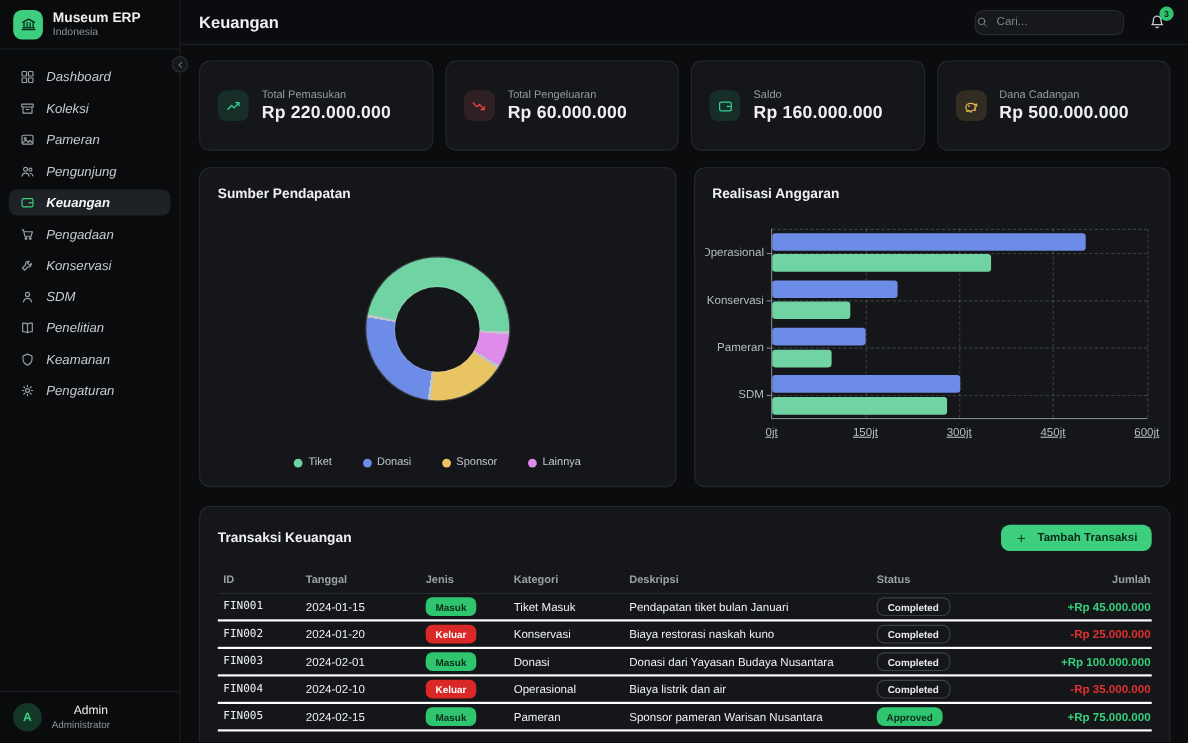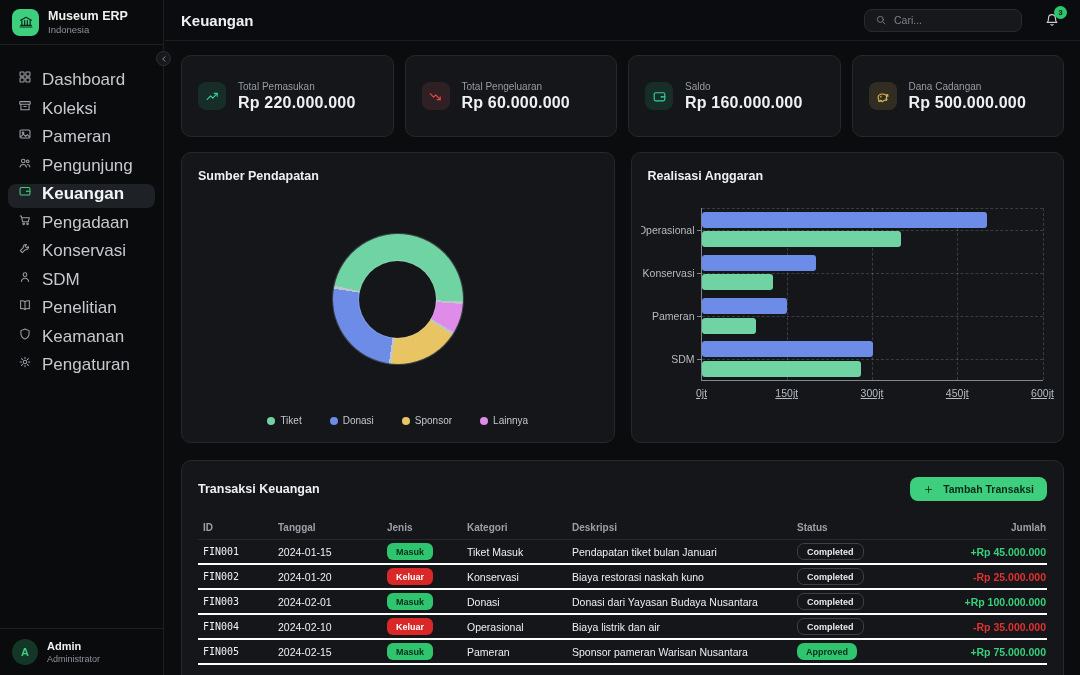--- a/index.html
+++ b/index.html
@@ -1,41 +1,41 @@
 <!DOCTYPE html>
 <html><head>
 <meta charset="utf-8">
 <style>
   *{margin:0;padding:0;box-sizing:border-box;}
   html,body{width:1080px;height:675px;overflow:hidden;}
   body{font-family:"Liberation Sans",sans-serif;background:#0a0c0e;color:#eef0f2;position:relative;}
   svg{display:block;}
 
   
-  .sidebar{position:absolute;left:0;top:0;bottom:0;width:164px;background:#0a0b0d;border-right:1px solid #1d2023;display:flex;flex-direction:column;z-index:2;gap:12px;}
+  .sidebar{position:absolute;left:0;top:0;bottom:0;width:164px;background:#0a0b0d;border-right:1px solid #1d2023;display:flex;flex-direction:column;z-index:2;}
   .logo-row{display:flex;align-items:center;gap:9px;padding:0 12px;height:45px;border-bottom:1px solid #1d2023;flex:none;}
   .logo-badge{width:27px;height:27px;border-radius:8px;background:#3ecf7e;color:#0b2a18;display:flex;align-items:center;justify-content:center;flex:none;}
   .app-name{font-size:12.5px;font-weight:bold;line-height:1.2;}
   .app-sub{font-size:9.5px;color:#8d939b;}
   .nav{flex:1;padding:13px 8px;display:flex;flex-direction:column;gap:4.5px;}
-  .nav-item{display:flex;align-items:flex-start;gap:10px;height:24px;padding:0 10px;border-radius:8px;font-size:17px;color:#c6cacf;cursor:pointer;}
+  .nav-item{display:flex;align-items:center;gap:10px;height:24px;padding:0 10px;border-radius:8px;font-size:12px;color:#c6cacf;cursor:pointer;font-style:italic;}
   .nav-item .ic{color:#9aa0a7;display:flex;flex:none;}
   .nav-item.active{background:#1e2227;color:#f2f4f6;font-weight:bold;}
   .nav-item.active .ic{color:#3ecf7e;}
   .user-row{border-top:1px solid #1d2023;height:47px;padding:0 12px;display:flex;align-items:center;gap:9px;flex:none;}
   .avatar{width:26px;height:26px;border-radius:50%;background:#143626;color:#3ecf7e;font-size:11px;font-weight:bold;display:flex;align-items:center;justify-content:center;flex:none;}
-  .user-name{font-size:11px;font-weight:bold;line-height:1.25;}
+  .user-name{font-size:11px;font-weight:normal;line-height:1.25;margin-left:20px;}
   .user-role{font-size:9px;color:#8d939b;}
   .collapse-btn{position:absolute;left:156px;top:51px;width:15px;height:15px;border-radius:50%;background:#16181c;border:1px solid #2c3036;color:#aab0b6;display:flex;align-items:center;justify-content:center;z-index:6;cursor:pointer;}
 
   
   .main{margin-left:165px;height:675px;display:flex;flex-direction:column;}
   .topbar{height:41px;flex:none;border-bottom:1px solid #1d2023;background:#0b0c0f;display:flex;align-items:center;padding:0 20px 0 16px;}
   .page-title{font-size:15px;font-weight:bold;flex:1;}
-  .search-box{display:flex;align-items:center;gap:7px;background:#16181c;border:1px solid #282b30;border-radius:8px;height:23px;width:158px;padding:0 10px;color:#7c828a;justify-content:space-between;}
+  .search-box{display:flex;align-items:center;gap:7px;background:#16181c;border:1px solid #282b30;border-radius:8px;height:23px;width:136px;padding:0 0;color:#7c828a;justify-content:space-between;}
   .search-box input{background:transparent;border:0;outline:0;color:#dfe3e7;font-size:10.5px;width:100%;font-family:inherit;}
   .search-box input::placeholder{color:#7c828a;}
   .bell-wrap{position:relative;color:#c6cacf;margin-left:22px;cursor:pointer;}
   .badge{position:absolute;top:-6px;right:-7px;background:#2fc56f;color:#0b2a18;font-size:8px;font-weight:bold;width:13px;height:13px;border-radius:50%;display:flex;align-items:center;justify-content:center;}
 
   .content{flex:1;padding:14px 16px;overflow:hidden;}
 
   
   .stats{display:grid;grid-template-columns:repeat(4,1fr);gap:11px;}
   .stat-card{background:#141619;border:1px solid #25282d;border-radius:10px;height:82px;display:flex;align-items:center;gap:12px;padding:0 16px;}

